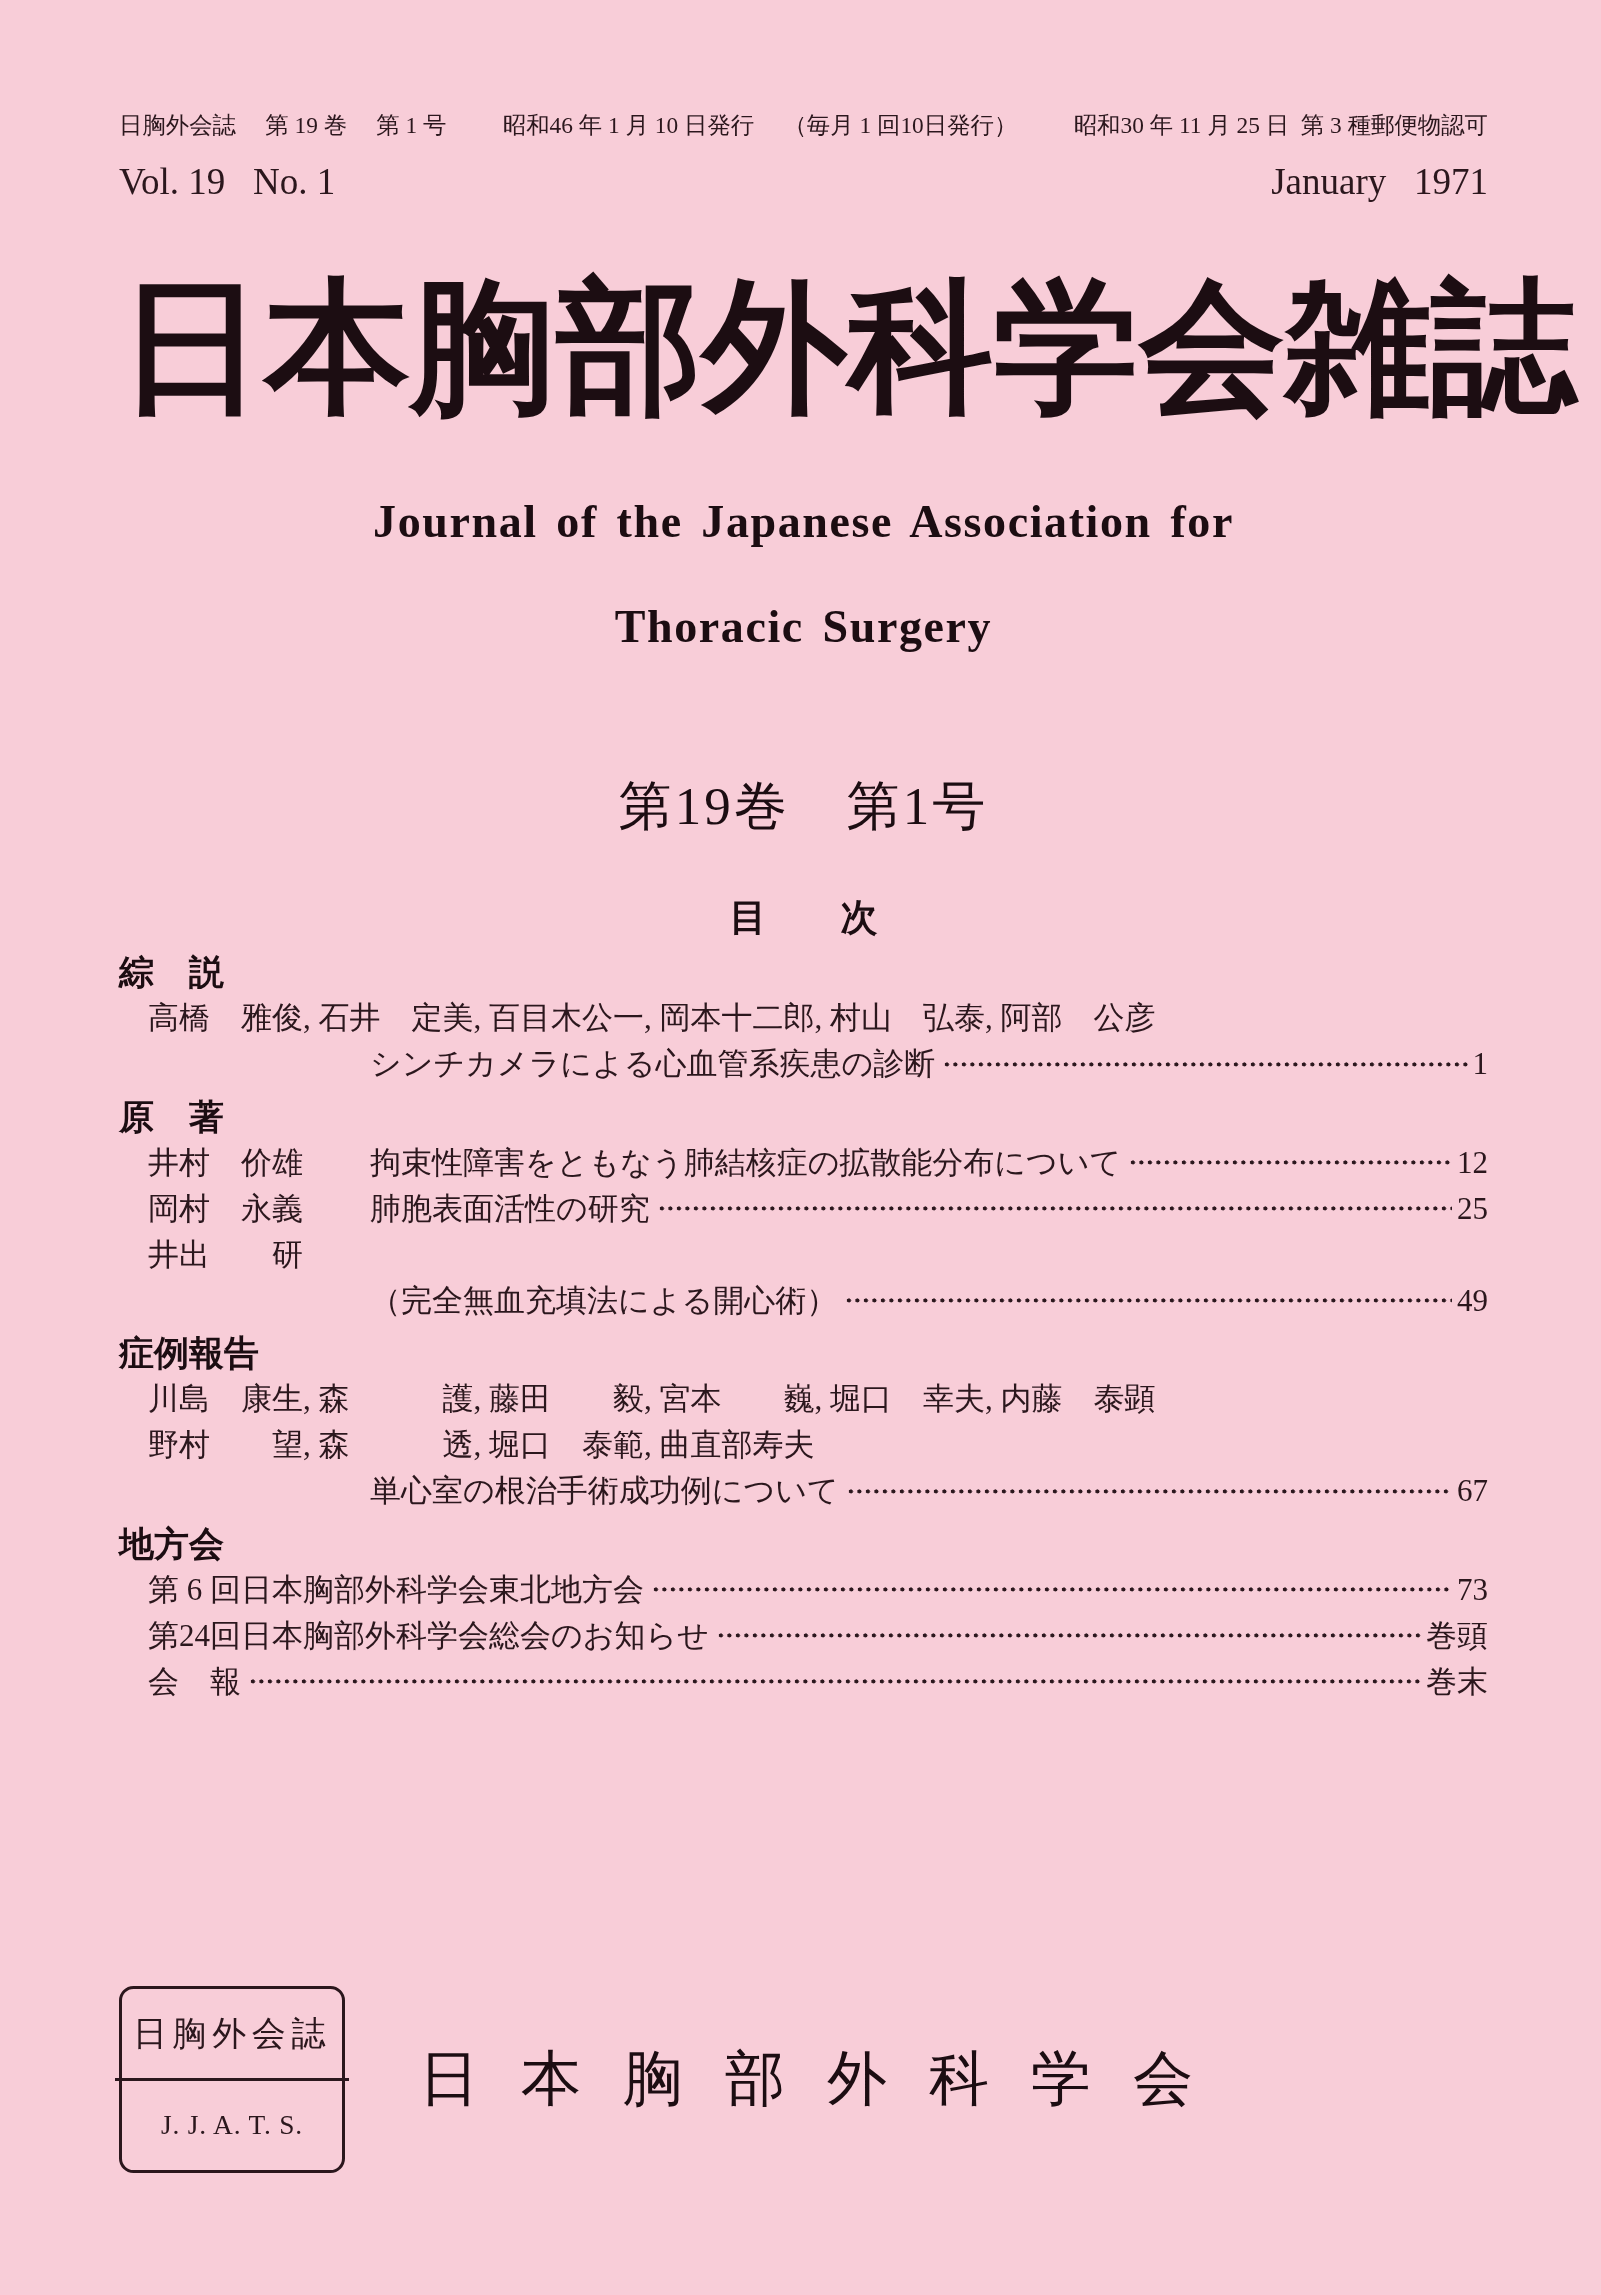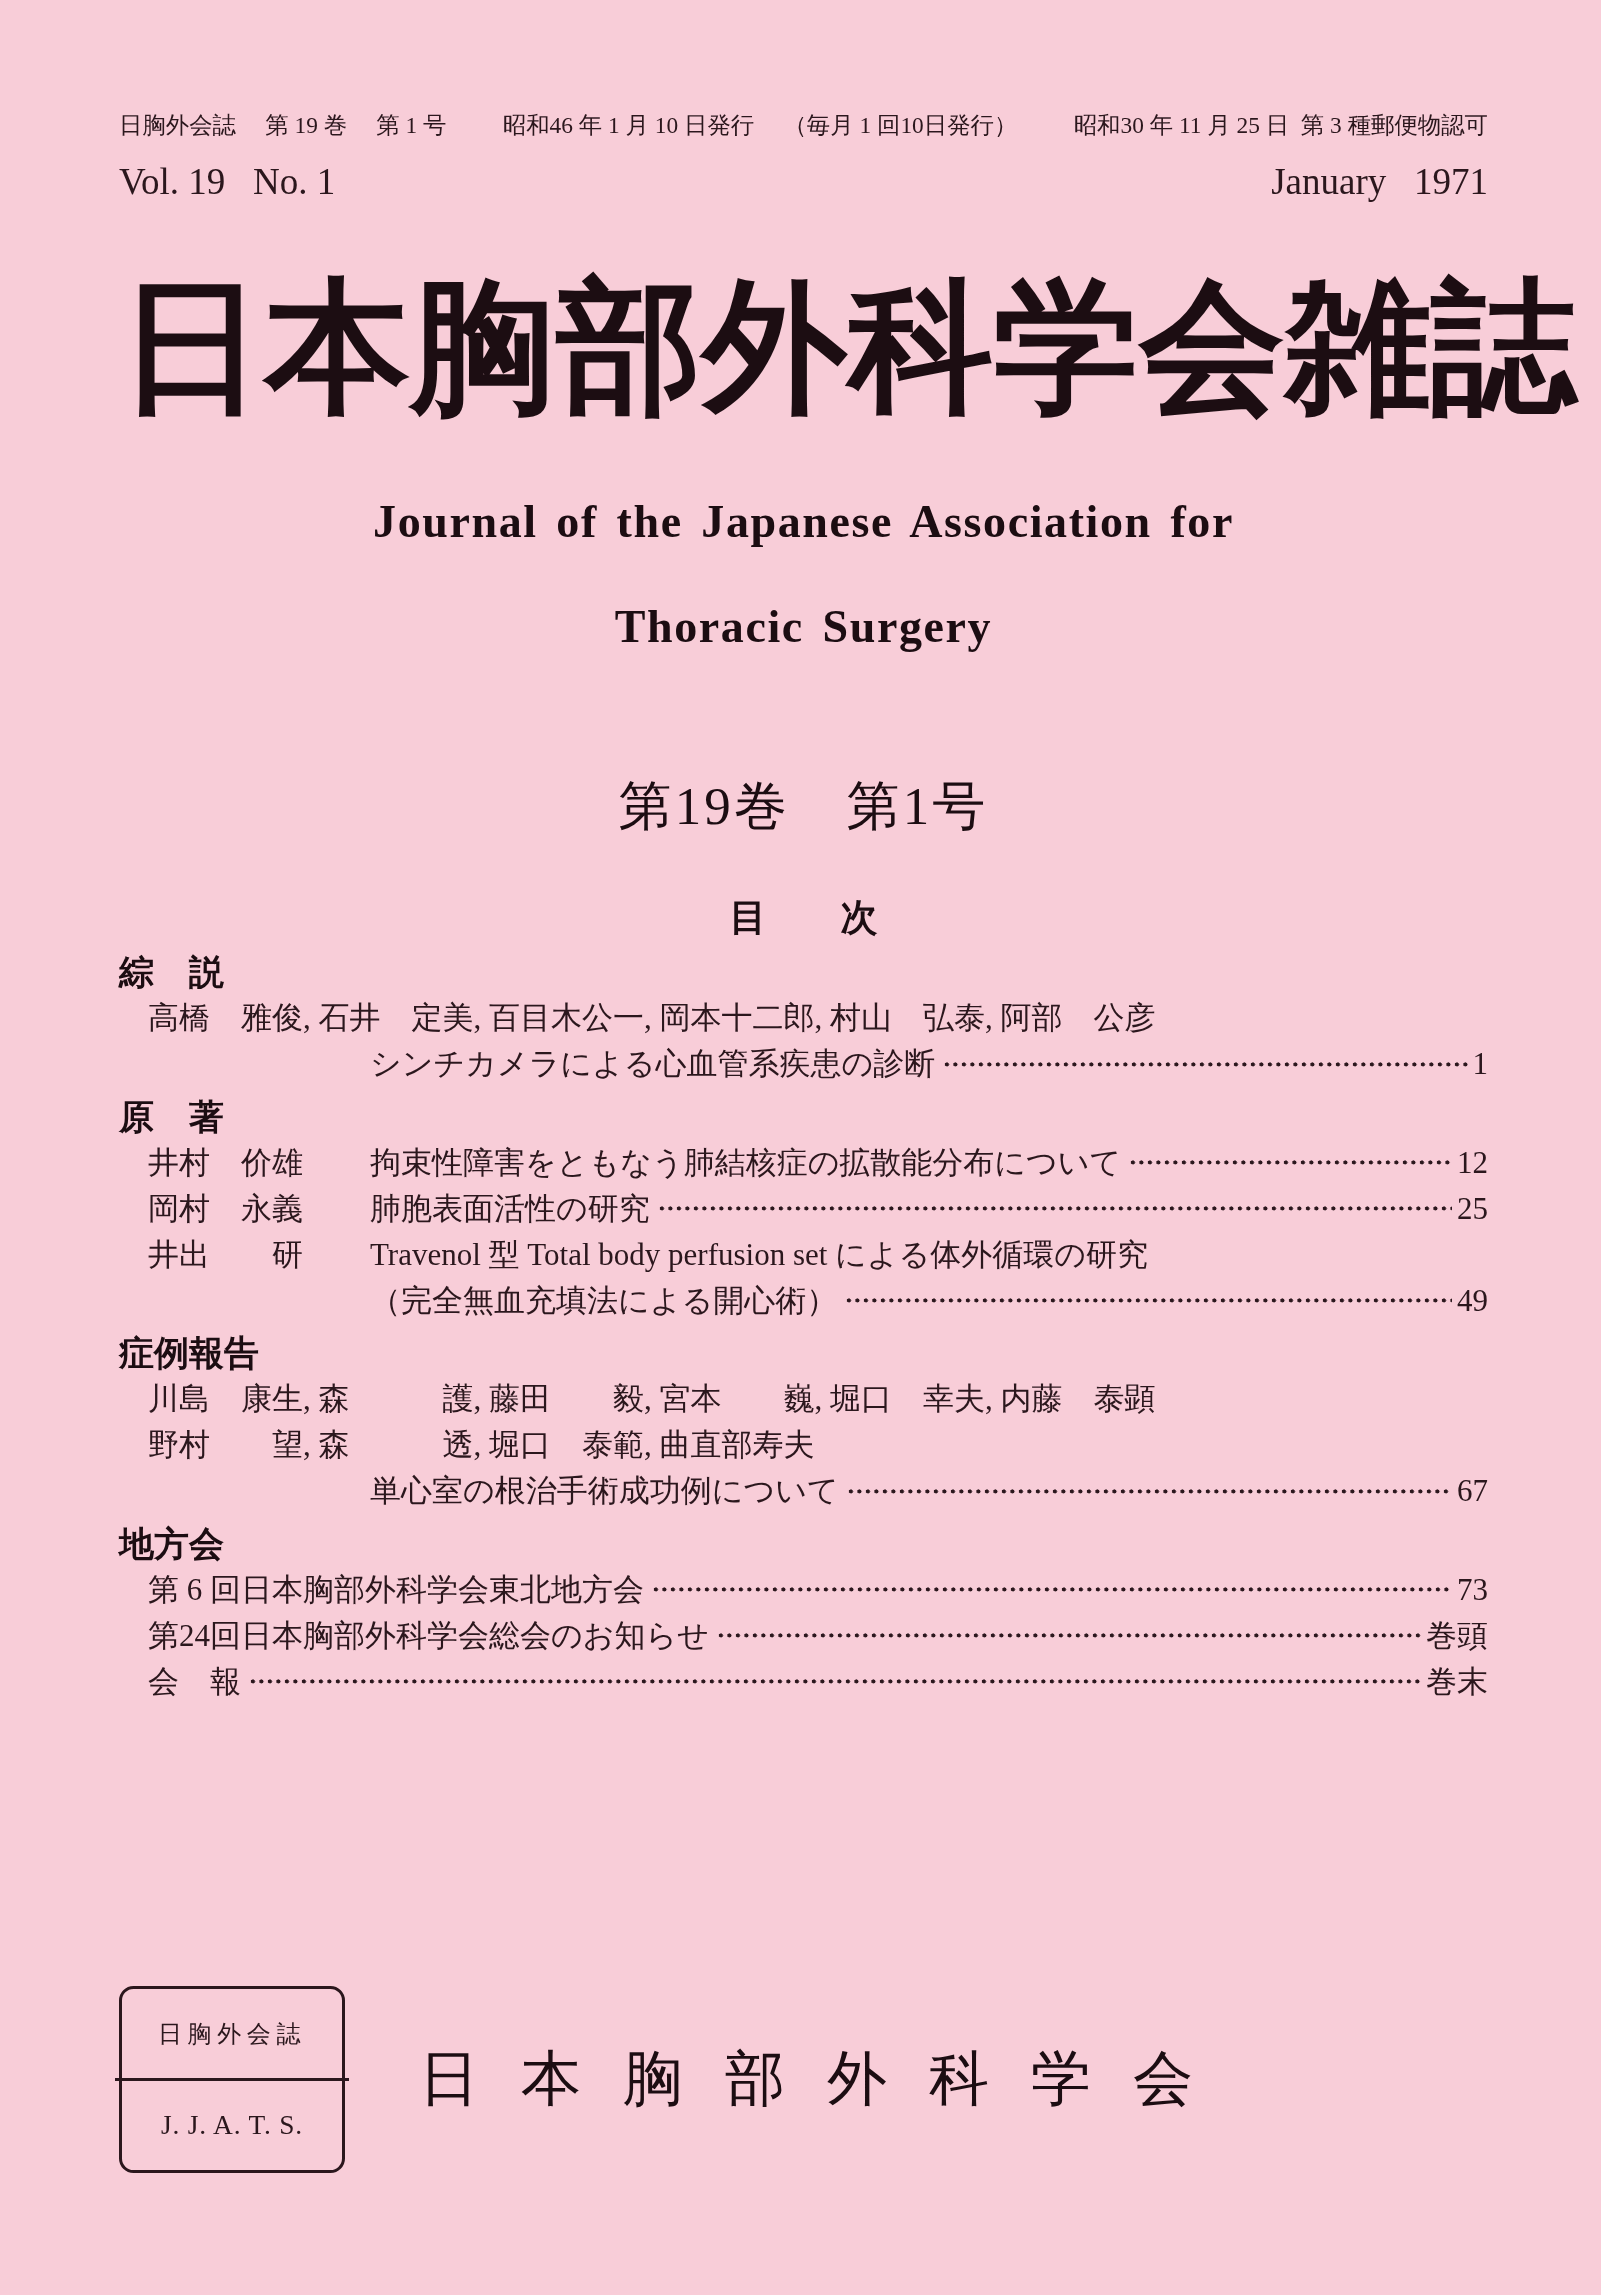--- a/index.html
+++ b/index.html
@@ -114,21 +114,21 @@
     flex-direction: column;
   }
   .jjats-box .cell {
     flex: 1;
     display: flex;
     align-items: center;
     justify-content: center;
     white-space: nowrap;
   }
   .box-divider { height: 0; border-top: 3.2px solid var(--ink); margin: 0 -7.3px; }
-  .box-jp { font-size: 24px; letter-spacing: 5.6px; }
+  .box-jp { font-size: 34px; letter-spacing: 5.6px; }
   .box-en { font-size: 27.4px; letter-spacing: 0.8px; }
   .society {
     font-size: 60px;
     letter-spacing: 42px;
     white-space: nowrap;
     color: var(--ink-strong);
   }
 </style>
 </head>
 <body>
@@ -174,21 +174,20 @@
           <span class="page-num">12</span>
         </div>
         <div class="toc-row">
           <span class="author-col">岡村　永義</span>
           <span class="entry-text">肺胞表面活性の研究</span>
           <span class="dots"></span>
           <span class="page-num">25</span>
         </div>
         <div class="toc-row">
           <span class="author-col">井出　　研</span>
-          <span class="entry-text">Travenol 型 Total body perfusion set による体外循環の研究</span>
         </div>
         <div class="toc-row row-deep">
           <span class="entry-text">（完全無血充填法による開心術） </span>
           <span class="dots"></span>
           <span class="page-num">49</span>
         </div>
       </div>
       <div class="toc-section">
         <div class="toc-section-label">症例報告</div>
         <div class="authors-line">川島　康生, 森　　　護, 藤田　　毅, 宮本　　巍, 堀口　幸夫, 内藤　泰顕</div>

